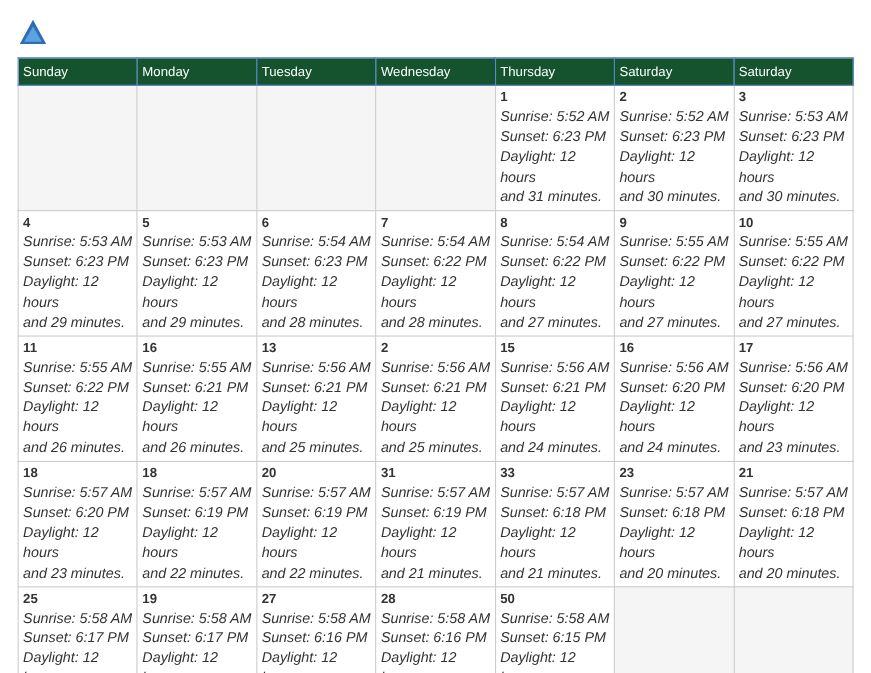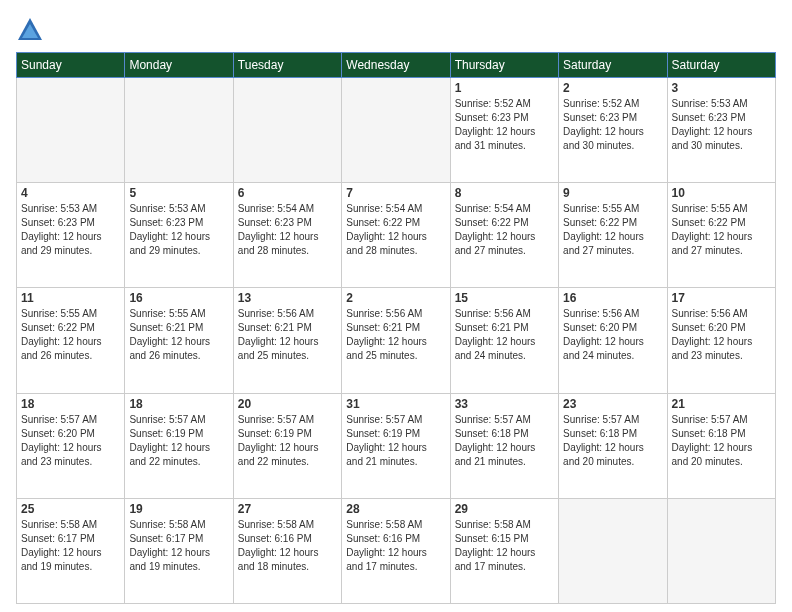--- a/index.html
+++ b/index.html
@@ -90,23 +90,24 @@
       background: #f5f5f5;
     }
     .day-number {
       font-size: 12px;
       font-weight: bold;
       color: #333;
       display: block;
       margin-bottom: 2px;
     }
     .day-info {
-      font-size: 10px;
+      font-size: 13px;
       color: #333;
       line-height: 1.4;
+      font-style: italic;
     }
   </style>
 </head>
 <body>
 
 <div class="page">
   <div class="header">
     <div class="logo">
       <svg class="logo-icon" viewBox="0 0 28 28">
         <polygon points="14,2 26,24 2,24" fill="#2e6db4"></polygon>
@@ -339,21 +340,21 @@
 and 18 minutes.</div>
           </td>
           <td>
             <span class="day-number">28</span>
             <div class="day-info" style="white-space: pre-line;">Sunrise: 5:58 AM
 Sunset: 6:16 PM
 Daylight: 12 hours
 and 17 minutes.</div>
           </td>
           <td>
-            <span class="day-number">29</span>
+            <span class="day-number">50</span>
             <div class="day-info" style="white-space: pre-line;">Sunrise: 5:58 AM
 Sunset: 6:15 PM
 Daylight: 12 hours
 and 17 minutes.</div>
           </td>
           <td class="empty"></td>
           <td class="empty"></td>
         </tr>
       </tbody>
   </table>

